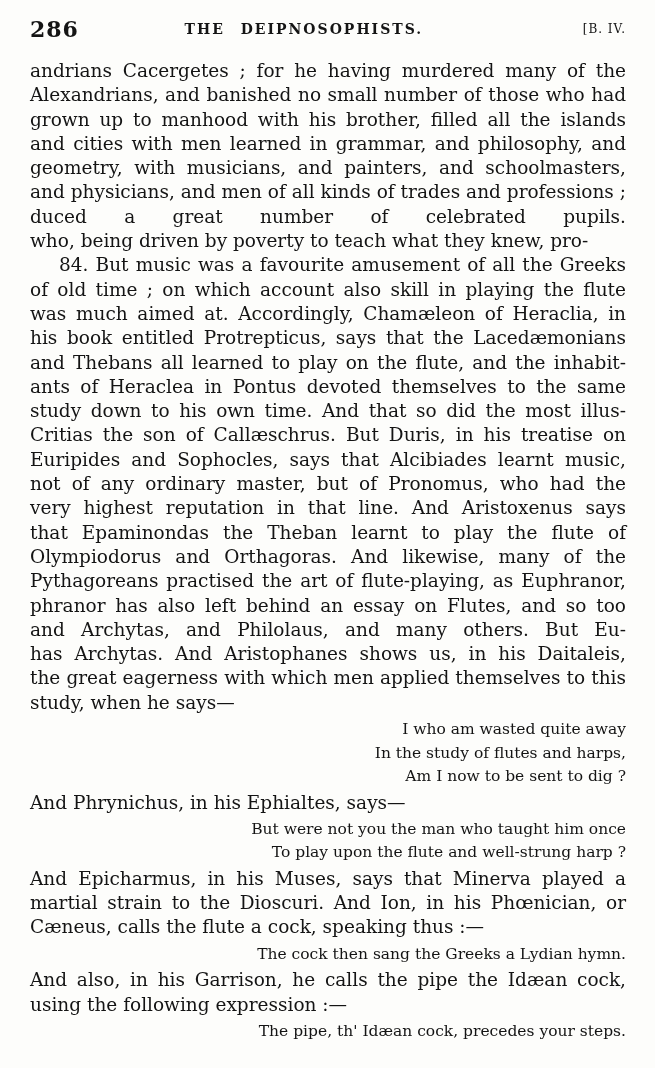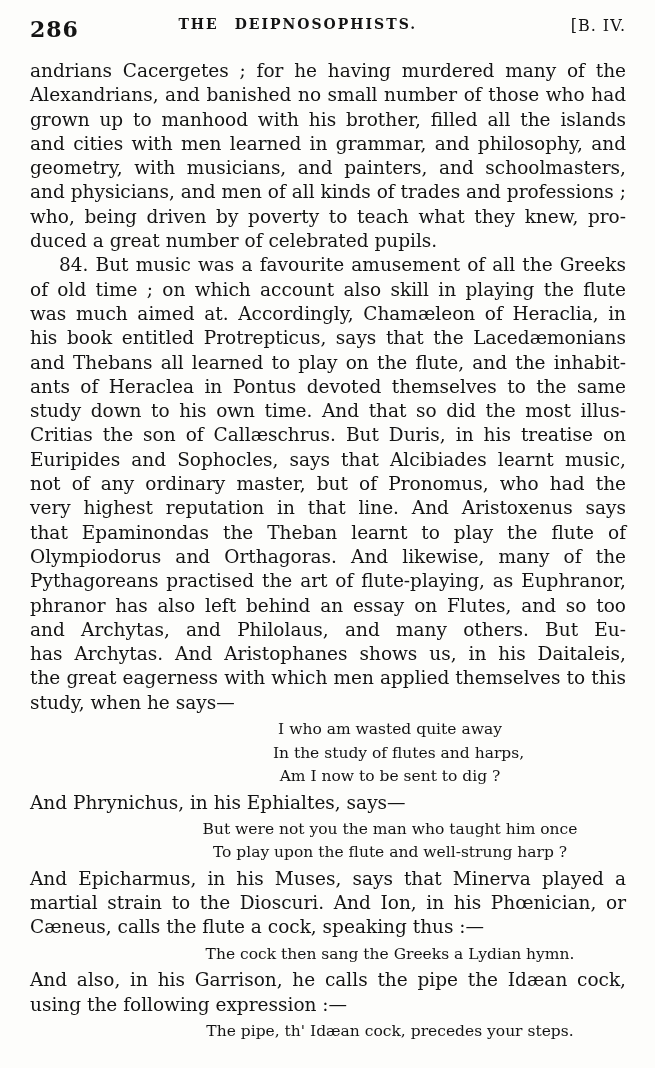--- a/index.html
+++ b/index.html
@@ -12,38 +12,38 @@
     overflow: hidden;
   }
   .page {
     box-sizing: border-box;
     width: 655px;
     height: 1068px;
     padding: 16px 29px 0 30px;
   }
   .running-head {
     display: flex;
-    align-items: flex-start;
+    align-items: center;
     justify-content: space-between;
     margin-bottom: 17px;
   }
   .page-num {
     font-size: 22px;
     letter-spacing: 1px;
     font-weight: bold;
   }
   .head-title {
     font-size: 14px;
     font-weight: bold;
     letter-spacing: 2px;
     word-spacing: 9px;
     transform: translateX(-18px);
   }
   .book-ref {
-    font-size: 16px;
+    font-size: 12px;
     letter-spacing: 1px;
     margin-left: 18px;
   }
   .body-text {
     font-size: 18.5px;
     line-height: 24.3px;
   }
   .para .line {
     text-align: justify;
     text-align-last: justify;
@@ -54,21 +54,21 @@
   .para.findent .line:first-child {
     text-indent: 29px;
   }
   .verse {
     font-size: 15.5px;
     line-height: 23.5px;
     padding-left: 124px;
     margin: 3px 0 2px 0;
   }
   .verse .line {
-    text-align: center;
+    text-align: right;
   }
   .verse .line.indent2 {
     padding-left: 17px;
   }
 </style>
 </head>
 <body>
 
 <div class="page">
   <div class="running-head">
@@ -77,22 +77,22 @@
     <span class="book-ref">[B. IV.</span>
   </div>
   <div class="body-text">
       <div class="para">
         <div class="line">andrians Cacergetes ; for he having murdered many of the</div>
         <div class="line">Alexandrians, and banished no small number of those who had</div>
         <div class="line">grown up to manhood with his brother, filled all the islands</div>
         <div class="line">and cities with men learned in grammar, and philosophy, and</div>
         <div class="line">geometry, with musicians, and painters, and schoolmasters,</div>
         <div class="line">and physicians, and men of all kinds of trades and professions ;</div>
+        <div class="line">duced a great number of celebrated pupils.</div>
         <div class="line">who, being driven by poverty to teach what they knew, pro-</div>
-        <div class="line">duced a great number of celebrated pupils.</div>
       </div>
       <div class="para findent">
         <div class="line">84. But music was a favourite amusement of all the Greeks</div>
         <div class="line">of old time ; on which account also skill in playing the flute</div>
         <div class="line">was much aimed at. Accordingly, Chamæleon of Heraclia, in</div>
         <div class="line">his book entitled Protrepticus, says that the Lacedæmonians</div>
         <div class="line">and Thebans all learned to play on the flute, and the inhabit-</div>
         <div class="line">ants of Heraclea in Pontus devoted themselves to the same</div>
         <div class="line">study down to his own time. And that so did the most illus-</div>
         <div class="line">Critias the son of Callæschrus. But Duris, in his treatise on</div>

